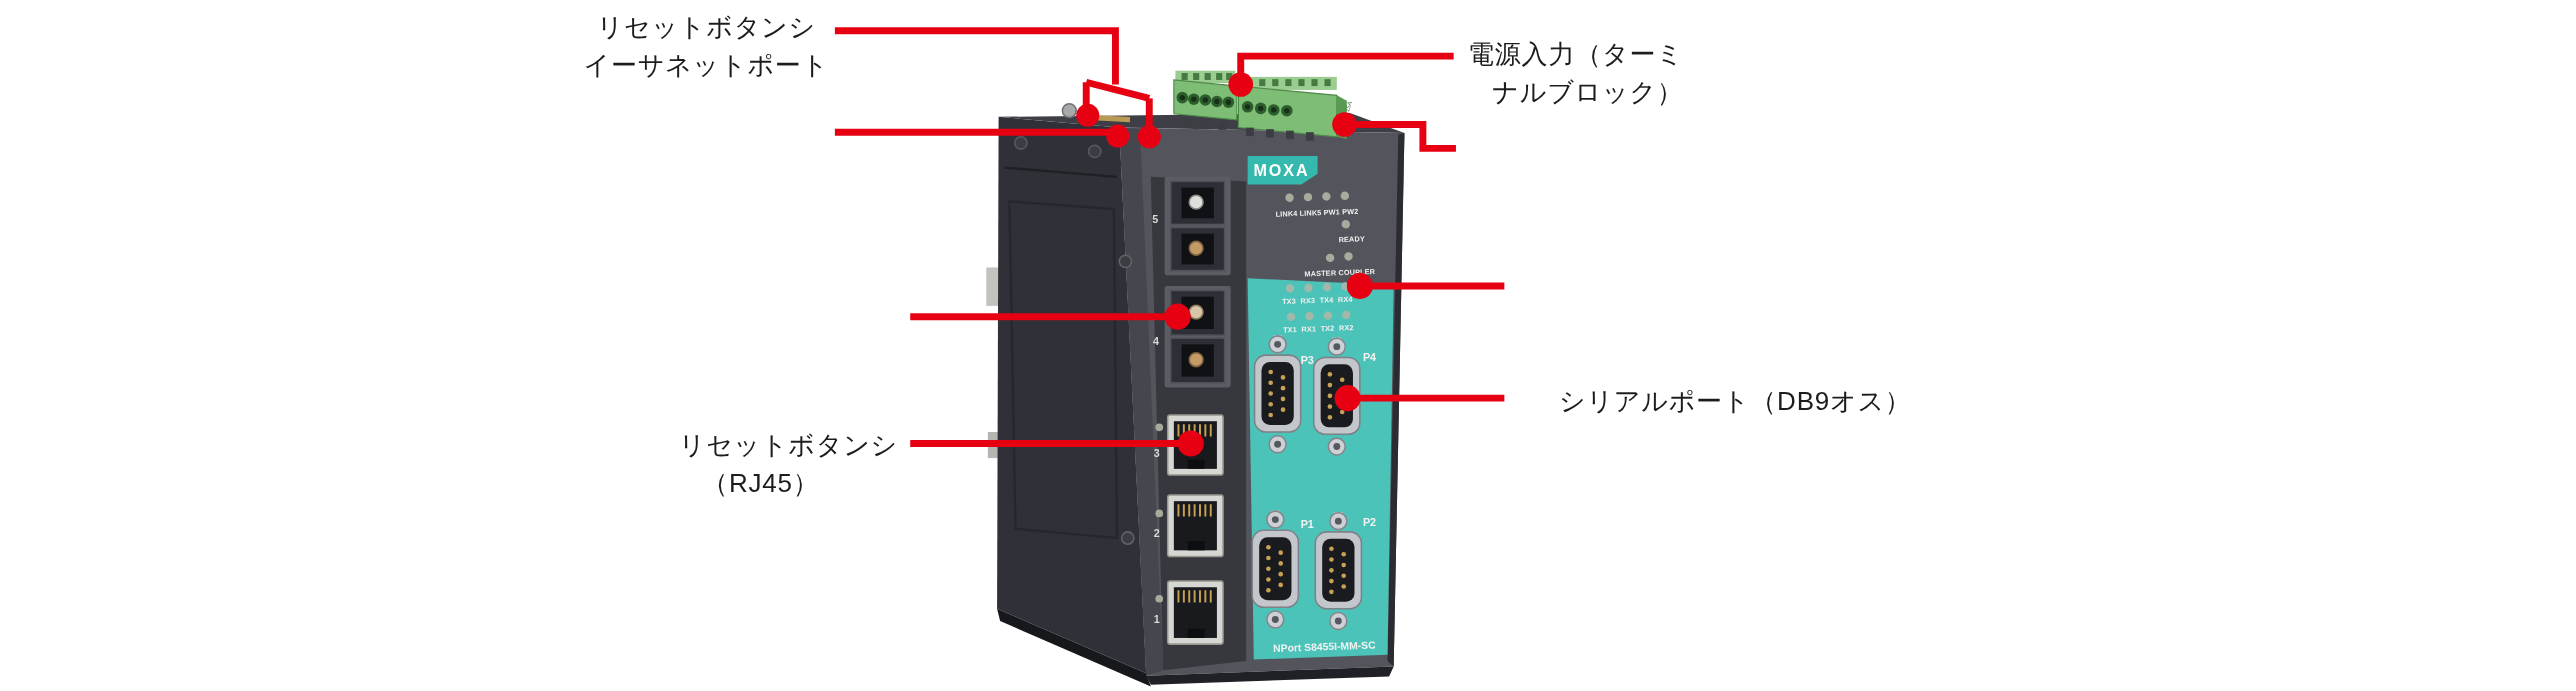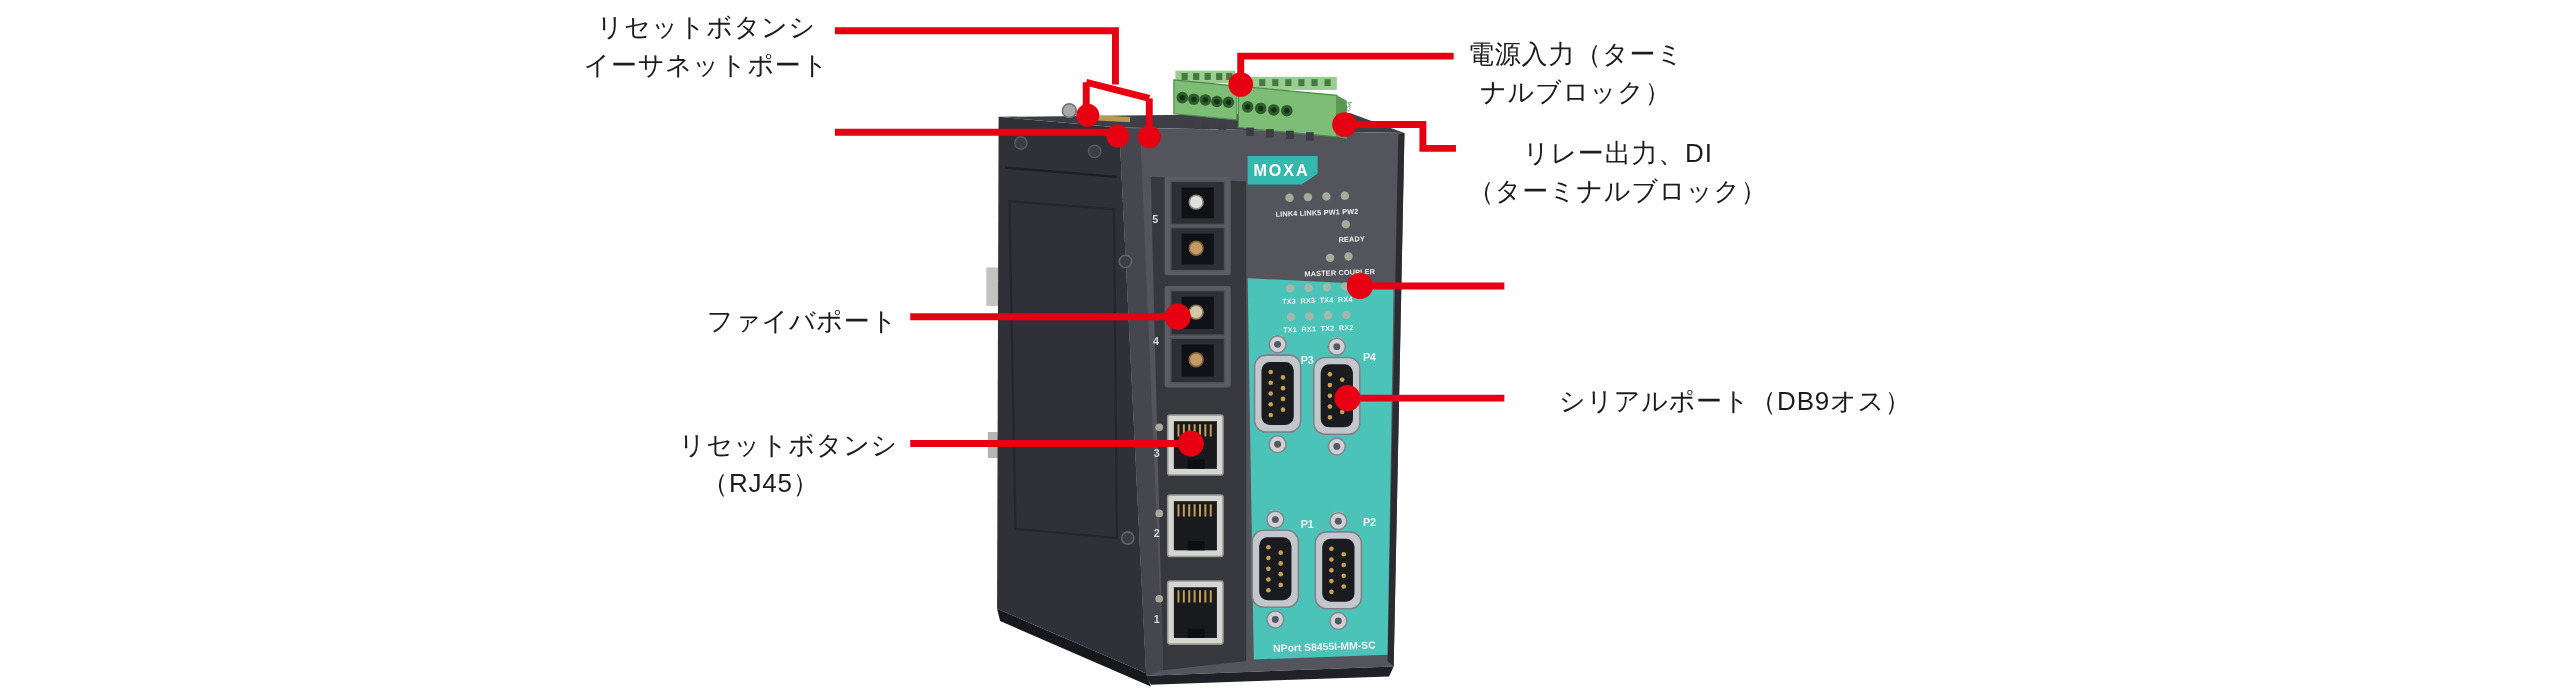--- a/index.html
+++ b/index.html
@@ -10,21 +10,21 @@
     --device_text:#f2f2f1; --pin_gold:#c8a254;
   }
   html,body{margin:0;padding:0;background:var(--background);}
   .canvas{position:relative;width:2576px;height:691px;background:var(--background);
           overflow:hidden;font-family:"Liberation Sans","DejaVu Sans",sans-serif;}
   .canvas svg{position:absolute;left:0;top:0;}
   .callout-label{position:absolute;color:var(--label_text);font-size:26px;line-height:38px;
           white-space:nowrap;letter-spacing:0.8px;}
   .callout-label .ln{display:block;}
   .align-r{text-align:center;}
-  .align-l{text-align:center;}
+  .align-l{text-align:right;}
   .co-line{stroke:var(--callout_red);stroke-width:9;fill:none;}
   .co-dot{fill:var(--callout_red);}
   .face-text{fill:var(--device_text);font-weight:bold;}
   .tiny{font-size:9.5px;letter-spacing:.2px;}
   .mid{font-size:14px;}
   .portnum{fill:#d9d9d6;font-size:14px;font-weight:bold;}
   .led-g{fill:var(--led_gray);}
   .led-t{fill:var(--led_teal_face);}
 </style>
 </head>
@@ -267,38 +267,31 @@
     </g>
   </g>
 </svg>
 
 <div class="callout-label align-r" style="right:1747px;top:7.7px;">
   <span class="ln">リセットボタンシ</span>
   <span class="ln">イーサネットポート</span>
 </div>
 
 
-<div class="callout-label align-r" style="right:1678px;top:302px;">
-  <span class="ln">ファイバポート</span>
-</div>
 
 <div class="callout-label align-r" style="right:1678px;top:426px;">
   <span class="ln">リセットボタンシ</span>
   <span class="ln" style="padding-right:55px;">（RJ45）</span>
 </div>
 
 <div class="callout-label align-l" style="left:1468px;top:35px;">
   <span class="ln">電源入力（ターミ</span>
   <span class="ln">ナルブロック）</span>
 </div>
 
-<div class="callout-label align-l" style="left:1468px;top:134px;">
-  <span class="ln">リレー出力、DI</span>
-  <span class="ln">（ターミナルブロック）</span>
-</div>
 
 
 <div class="callout-label align-l" style="left:1511px;top:382px;margin-left:48px;">
   <span class="ln">シリアルポート（DB9オス）</span>
 </div>
 
 </div>
 
 
 </body></html>

